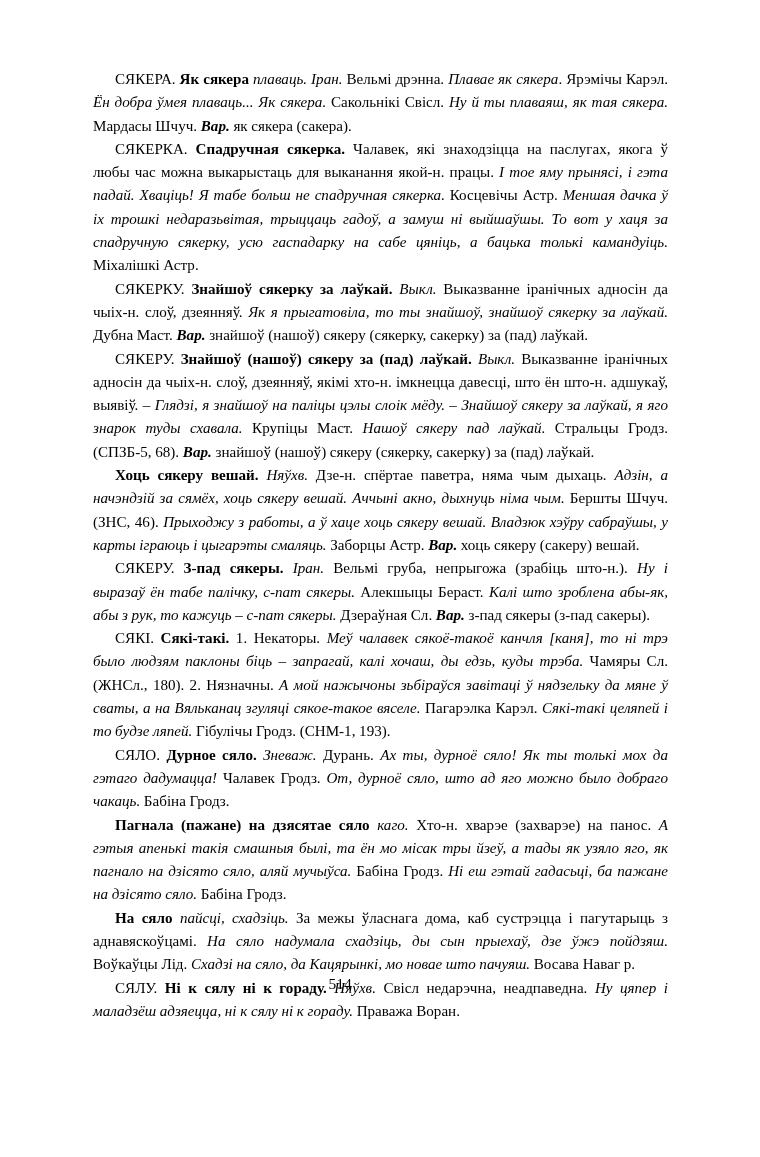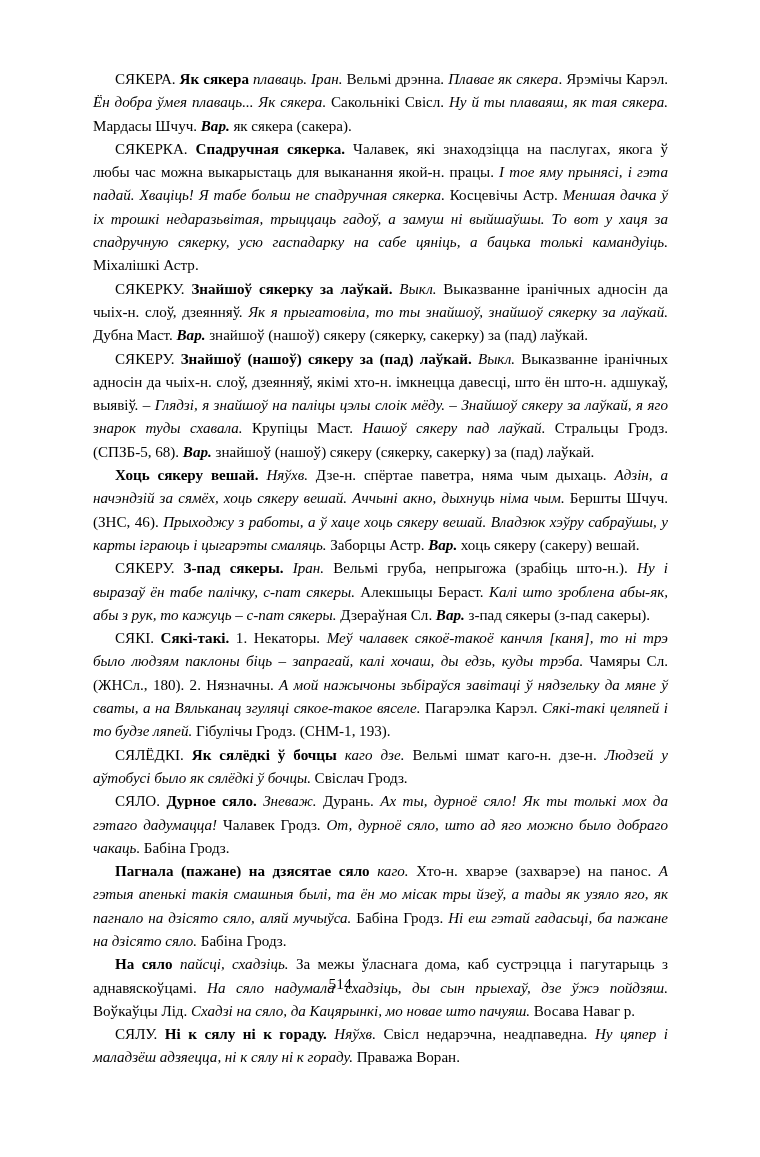--- a/index.html
+++ b/index.html
@@ -57,20 +57,19 @@
 
 <div class="page">
   <div class="text-column" id="entries-container">
       <p class="entry"><span>СЯКЕРА. </span><b>Як сякера </b><i>плаваць. Іран.</i><span> Вельмі дрэнна. </span><i>Плавае як сякера</i><span>. Ярэмічы Карэл. </span><i>Ён добра ўмея плаваць... Як сякера.</i><span> Сакольнікі Свісл. </span><i>Ну й ты плаваяш, як тая сякера.</i><span> Мардасы Шчуч. </span><b><i>Вар.</i></b><span> як сякера (сакера).</span></p>
       <p class="entry"><span>СЯКЕРКА. </span><b>Спадручная сякерка.</b><span> Чалавек, які знаходзіцца на паслугах, якога ў любы час можна выкарыстаць для выканання якой-н. працы. </span><i>І тое яму прынясі, і гэта падай. Хваціць! Я табе больш не спадручная сякерка.</i><span> Косцевічы Астр. </span><i>Меншая дачка ў іх трошкі недаразьвітая, трыццаць гадоў, а замуш ні выйшаўшы. То вот у хаця за спадручную сякерку, усю гаспадарку на сабе цяніць, а бацька толькі камандуіць.</i><span> Міхалішкі Астр.</span></p>
       <p class="entry"><span>СЯКЕРКУ. </span><b>Знайшоў сякерку за лаўкай.</b><i> Выкл.</i><span> Выказванне іранічных адносін да чыіх-н. слоў, дзеянняў. </span><i>Як я прыгатовіла, то ты знайшоў, знайшоў сякерку за лаўкай.</i><span> Дубна Маст. </span><b><i>Вар.</i></b><span> знайшоў (нашоў) сякеру (сякерку, сакерку) за (пад) лаўкай.</span></p>
       <p class="entry"><span>СЯКЕРУ. </span><b>Знайшоў (нашоў) сякеру за (пад) лаўкай.</b><i> Выкл.</i><span> Выказванне іранічных адносін да чыіх-н. слоў, дзеянняў, якімі хто-н. імкнецца давесці, што ён што-н. адшукаў, выявіў. – </span><i>Глядзі, я знайшоў на паліцы цэлы слоік мёду. – Знайшоў сякеру за лаўкай, я яго знарок туды схавала.</i><span> Крупіцы Маст. </span><i>Нашоў сякеру пад лаўкай.</i><span> Стральцы Гродз. (СПЗБ-5, 68). </span><b><i>Вар.</i></b><span> знайшоў (нашоў) сякеру (сякерку, сакерку) за (пад) лаўкай.</span></p>
       <p class="entry"><b>Хоць сякеру вешай.</b><i> Няўхв.</i><span> Дзе-н. спёртае паветра, няма чым дыхаць. </span><i>Адзін, а начэндзій за сямёх, хоць сякеру вешай. Аччыні акно, дыхнуць німа чым.</i><span> Бершты Шчуч. (ЗНС, 46). </span><i>Прыходжу з работы, а ў хаце хоць сякеру вешай. Владзюк хэўру сабраўшы, у карты іграюць і цыгарэты смаляць.</i><span> Заборцы Астр. </span><b><i>Вар.</i></b><span> хоць сякеру (сакеру) вешай.</span></p>
       <p class="entry"><span>СЯКЕРУ. </span><b>З-пад сякеры.</b><i> Іран.</i><span> Вельмі груба, непрыгожа (зрабіць што-н.). </span><i>Ну і выразаў ён табе палічку, с-пат сякеры.</i><span> Алекшыцы Бераст. </span><i>Калі што зроблена абы-як, абы з рук, то кажуць – с-пат сякеры.</i><span> Дзераўная Сл.  </span><b><i>Вар.</i></b><span> з-пад сякеры (з-пад сакеры).</span></p>
       <p class="entry"><span>СЯКІ. </span><b>Сякі-такі.</b><span> 1. Некаторы. </span><i>Меў чалавек сякоё-такоё канчля [каня], то ні трэ было людзям паклоны біць – запрагай, калі хочаш, ды едзь, куды трэба.</i><span> Чамяры Сл. (ЖНСл., 180). 2. Нязначны. </span><i>А мой нажычоны зьбіраўся завітаці ў нядзельку да мяне ў сваты, а на Вяльканац згуляці сякое-такое вяселе.</i><span> Пагарэлка Карэл. </span><i>Сякі-такі целяпей і то будзе ляпей.</i><span> Гібулічы Гродз. (СНМ-1, 193).</span></p>
-      <p class="entry"><span>СЯЛЁДКІ. </span><b>Як сялёдкі ў бочцы </b><i>каго дзе.</i><span> Вельмі шмат каго-н. дзе-н. </span><i>Людзей у аўтобусі было як сялёдкі ў бочцы.</i><span> Свіслач Гродз.</span></p>
       <p class="entry"><span>СЯЛО. </span><b>Дурное сяло.</b><i> Зневаж.</i><span> Дурань. </span><i>Ах ты, дурноё сяло! Як ты толькі мох да гэтаго дадумацца!</i><span> Чалавек Гродз. </span><i>От, дурноё сяло, што ад яго можно было добраго чакаць.</i><span> Бабіна Гродз.</span></p>
       <p class="entry"><b>Пагнала (пажане) на дзясятае сяло </b><i>каго.</i><span> Хто-н. хварэе (захварэе) на панос. </span><i>А гэтыя апенькі такія смашныя былі, та ён мо місак тры йзеў, а тады як узяло яго, як пагнало на дзісято сяло, аляй мучыўса.</i><span> Бабіна Гродз. </span><i>Ні еш гэтай гадасьці, ба пажане на дзісято сяло.</i><span> Бабіна Гродз.</span></p>
       <p class="entry"><b>На сяло </b><i>пайсці, схадзіць.</i><span> За межы ўласнага дома, каб сустрэцца і пагутарыць з аднавяскоўцамі. </span><i>На сяло надумала схадзіць, ды сын прыехаў, дзе ўжэ пойдзяш.</i><span> Воўкаўцы Лід. </span><i>Схадзі на сяло, да Кацярынкі, мо новае што пачуяш.</i><span> Восава Наваг р.</span></p>
       <p class="entry"><span>СЯЛУ. </span><b>Ні к сялу ні к гораду.</b><i> Няўхв.</i><span> Свісл недарэчна, неадпаведна. </span><i>Ну цяпер і маладзёш адзяецца, ні к сялу ні к гораду.</i><span> Праважа Воран.</span></p>
     </div>
   <div class="folio">514</div>
 </div>
 
 </body></html>

